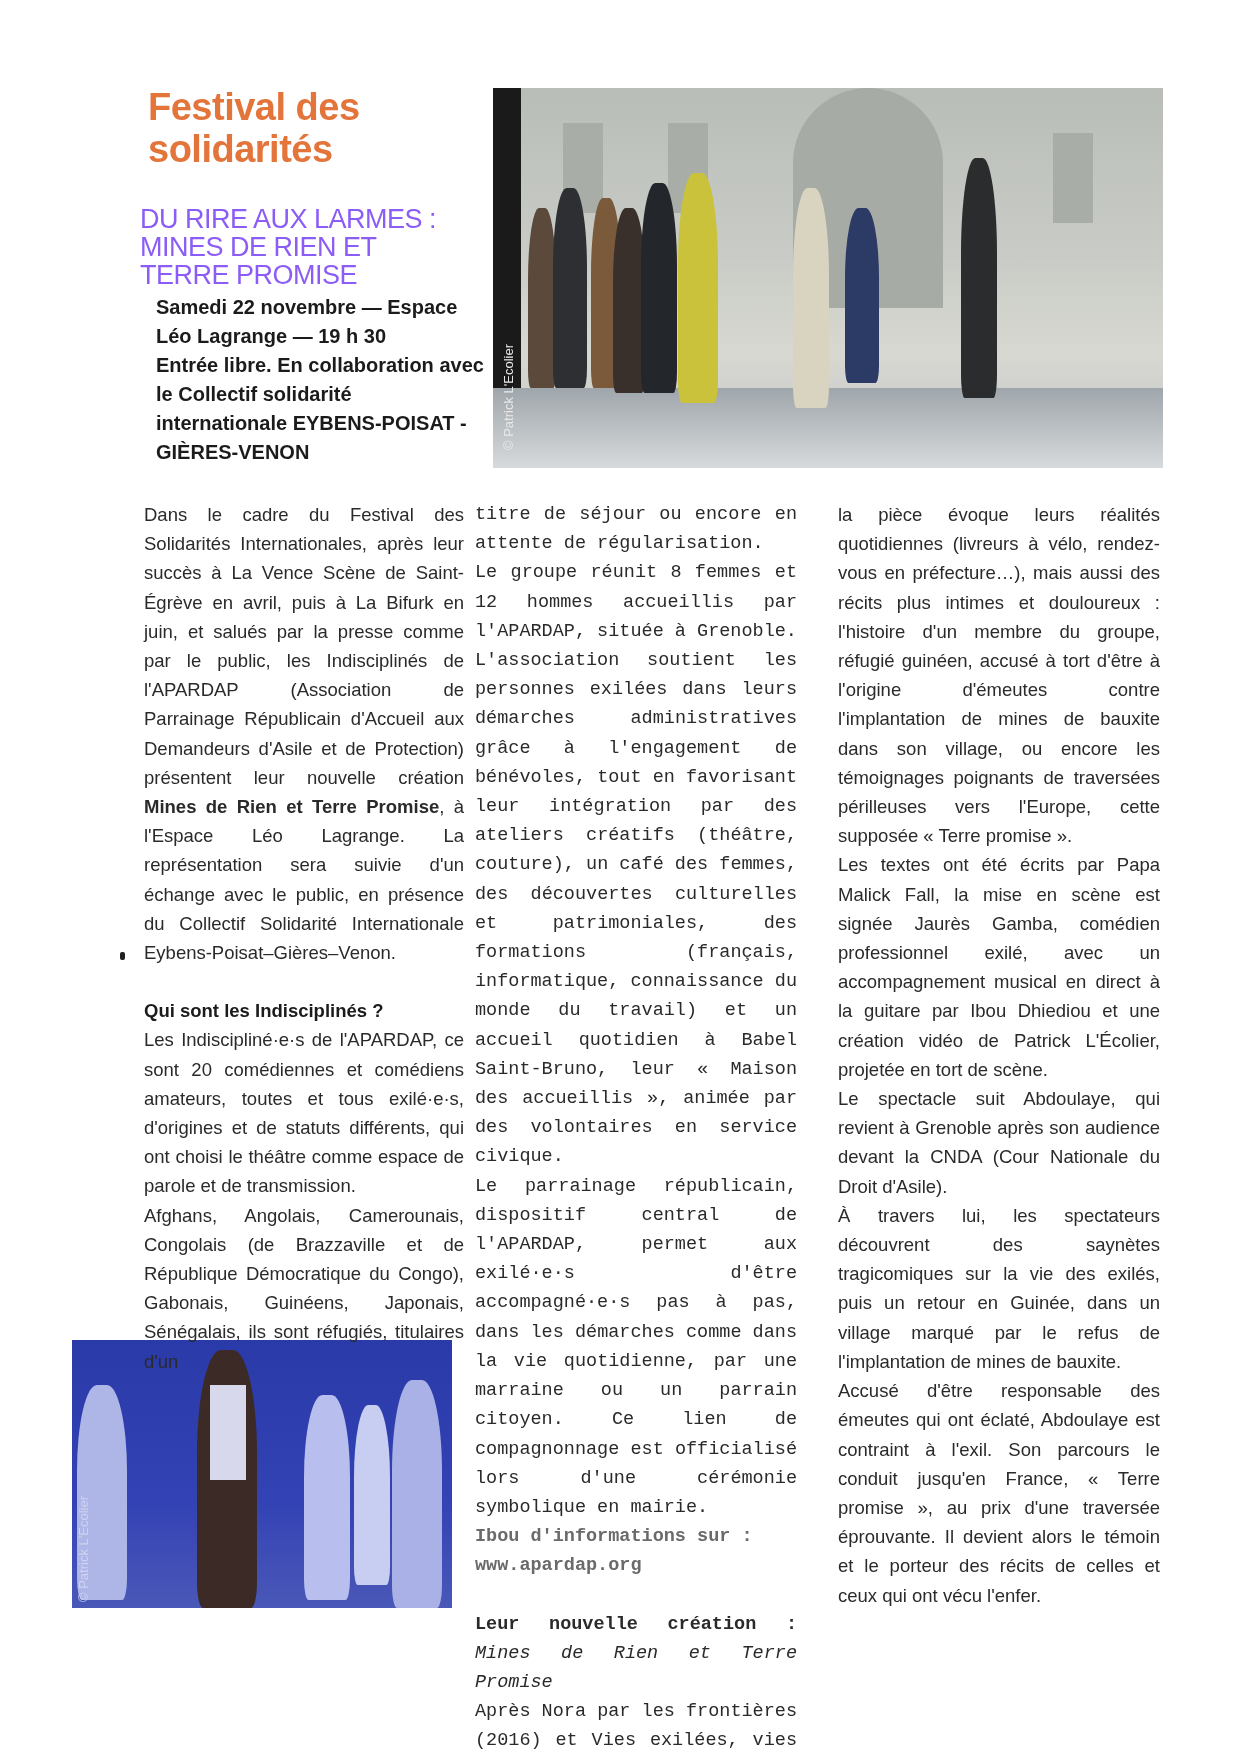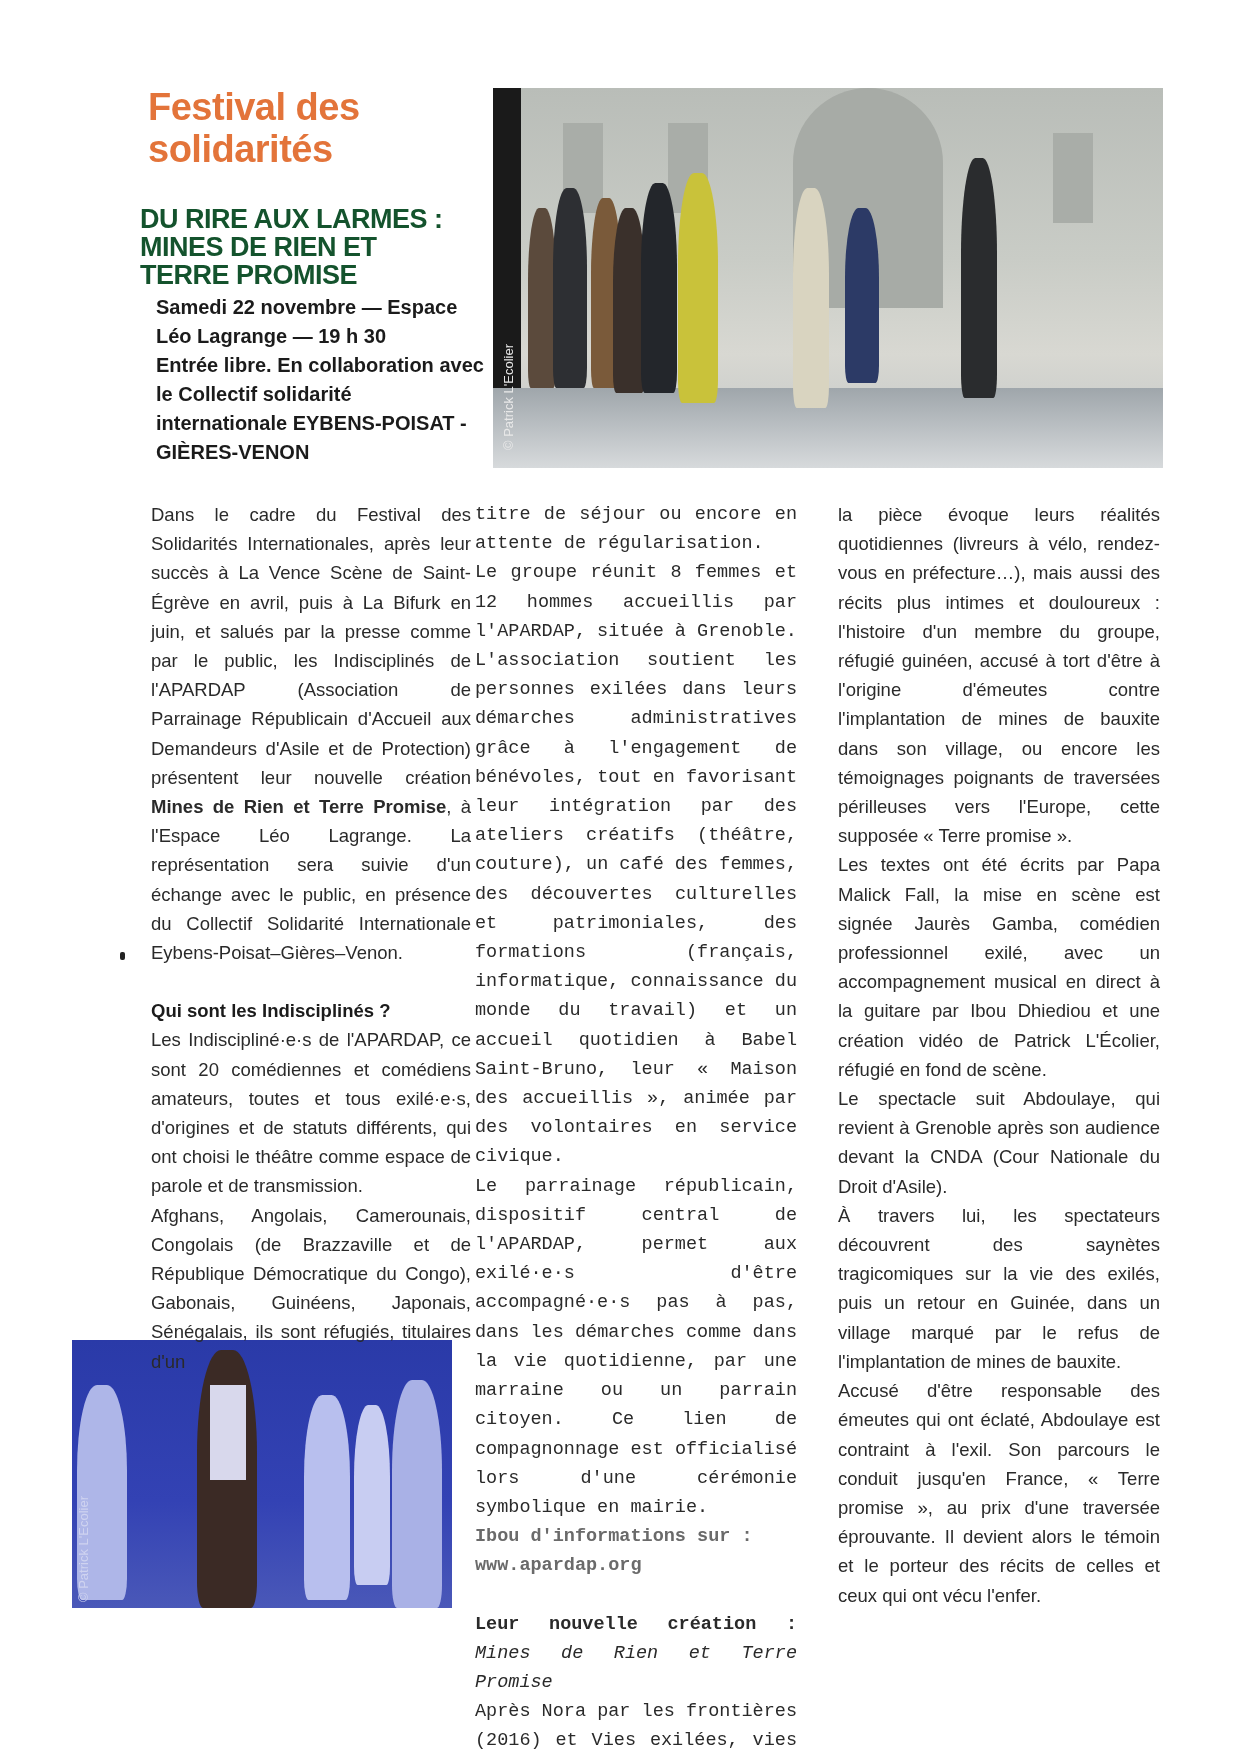--- a/index.html
+++ b/index.html
@@ -2,28 +2,28 @@
 <html><head>
 <meta charset="utf-8">
 <style>
   html, body { margin: 0; padding: 0; background: #ffffff; }
   body { width: 1241px; height: 1755px; position: relative; overflow: hidden;
          font-family: "Liberation Sans", sans-serif; color: #222; }
   .section-title { position: absolute; left: 140px; top: 78px; width: 320px;
     font-family: "Liberation Sans", sans-serif; font-weight: bold; font-size: 38px;
     line-height: 42px; color: #e3743a; letter-spacing: -0.5px; }
   .headline { position: absolute; left: 140px; top: 205px; width: 330px;
-    font-weight: bold; font-size: 27px; line-height: 28px; color: #14532d; letter-spacing: -0.5px; }
+    font-weight: normal; font-size: 27px; line-height: 28px; color: #8b5cf6; letter-spacing: -0.5px; }
   .info { position: absolute; left: 140px; top: 293px; width: 330px;
     font-weight: bold; font-size: 20px; line-height: 29px; color: #1b1b1b; margin-left: 16px; }
   .info p { margin: 0; }
   .col { position: absolute; font-size: 18.5px; line-height: 29.2px; color: #2a2a2a;
     text-align: justify; hyphens: manual; }
   .col p { margin: 0; }
-  .col1 { left: 151px; top: 500px; width: 320px; }
+  .col1 { left: 144px; top: 500px; width: 320px; }
   .col2 { left: 475px; top: 500px; width: 322px; font-family: Liberation Mono, monospace; }
   .col3 { left: 838px; top: 500px; width: 322px; }
   .sub { font-weight: bold; color: #1b1b1b; }
   .gap { height: 29px; }
   .more-info { font-weight: bold; color: #6a6a6a; text-align: left; }
   .photo { position: absolute; overflow: hidden; }
   .photo-top { left: 493px; top: 88px; width: 670px; height: 380px;
     background: linear-gradient(180deg, #b9bdb8 0%, #c9ccc6 45%, #d8d8d2 70%, #bfc3c4 100%); }
   .photo-bottom { left: 72px; top: 1340px; width: 380px; height: 268px;
     background: linear-gradient(180deg, #2a3aa8 0%, #3342b4 60%, #4a58b8 100%); }
@@ -98,17 +98,17 @@
   <p>Le parrainage républicain, dispositif central de l'APARDAP, permet aux exilé·e·s d'être accompagné·e·s pas à pas, dans les démarches comme dans la vie quotidienne, par une marraine ou un parrain citoyen. Ce lien de compagnonnage est officialisé lors d'une cérémonie symbolique en mairie.</p>
   <p class="more-info">Ibou d'informations sur : www.apardap.org</p>
   <div class="gap"></div>
   <p><b>Leur nouvelle création :</b> <i>Mines de Rien et Terre Promise</i></p>
   <p>Après Nora par les frontières (2016) et Vies exilées, vies cabossées (2022), les Indisciplinés présentent un nouveau spectacle nourri de leurs propres expériences.</p>
   <p>Élaborée à partir d'improvisations,</p>
 </div>
 
 <div class="col col3">
   <p>la pièce évoque leurs réalités quotidiennes (livreurs à vélo, rendez-vous en préfecture…), mais aussi des récits plus intimes et douloureux : l'histoire d'un membre du groupe, réfugié guinéen, accusé à tort d'être à l'origine d'émeutes contre l'implantation de mines de bauxite dans son village, ou encore les témoignages poignants de traversées périlleuses vers l'Europe, cette supposée « Terre promise ».</p>
-  <p>Les textes ont été écrits par Papa Malick Fall, la mise en scène est signée Jaurès Gamba, comédien professionnel exilé, avec un accompagnement musical en direct à la guitare par Ibou Dhiediou et une création vidéo de Patrick L'Écolier, réfugié en fond de scène.</p>
+  <p>Les textes ont été écrits par Papa Malick Fall, la mise en scène est signée Jaurès Gamba, comédien professionnel exilé, avec un accompagnement musical en direct à la guitare par Ibou Dhiediou et une création vidéo de Patrick L'Écolier, projetée en tort de scène.</p>
   <p>Le spectacle suit Abdoulaye, qui revient à Grenoble après son audience devant la CNDA (Cour Nationale du Droit d'Asile).</p>
   <p>À travers lui, les spectateurs découvrent des saynètes tragicomiques sur la vie des exilés, puis un retour en Guinée, dans un village marqué par le refus de l'implantation de mines de bauxite.</p>
   <p>Accusé d'être responsable des émeutes qui ont éclaté, Abdoulaye est contraint à l'exil. Son parcours le conduit jusqu'en France, « Terre promise », au prix d'une traversée éprouvante. Il devient alors le témoin et le porteur des récits de celles et ceux qui ont vécu l'enfer.</p>
 </div>
 
 </body></html>

